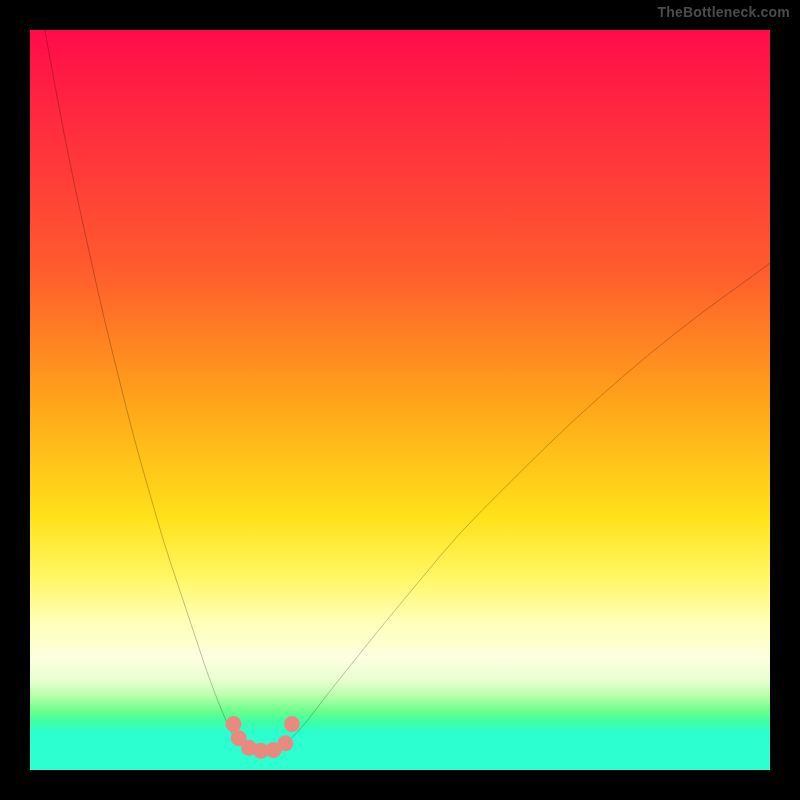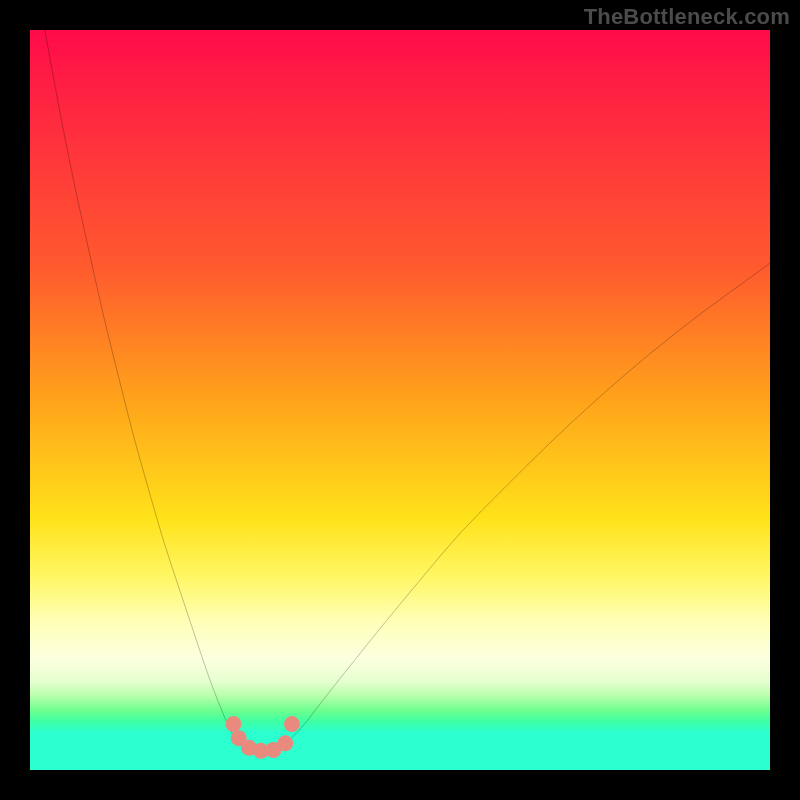--- a/index.html
+++ b/index.html
@@ -15,21 +15,21 @@
     position: relative;
     width: 800px;
     height: 800px;
     background: #000;
   }
   .watermark {
     position: absolute;
     top: 4px;
     right: 10px;
     color: #4b4b4b;
-    font-size: 22px;
+    font-size: 14px;
     font-weight: 600;
     letter-spacing: 0.2px;
     z-index: 5;
   }
   .plot-area {
     position: absolute;
     left: 30px;
     top: 30px;
     width: 740px;
     height: 740px;

